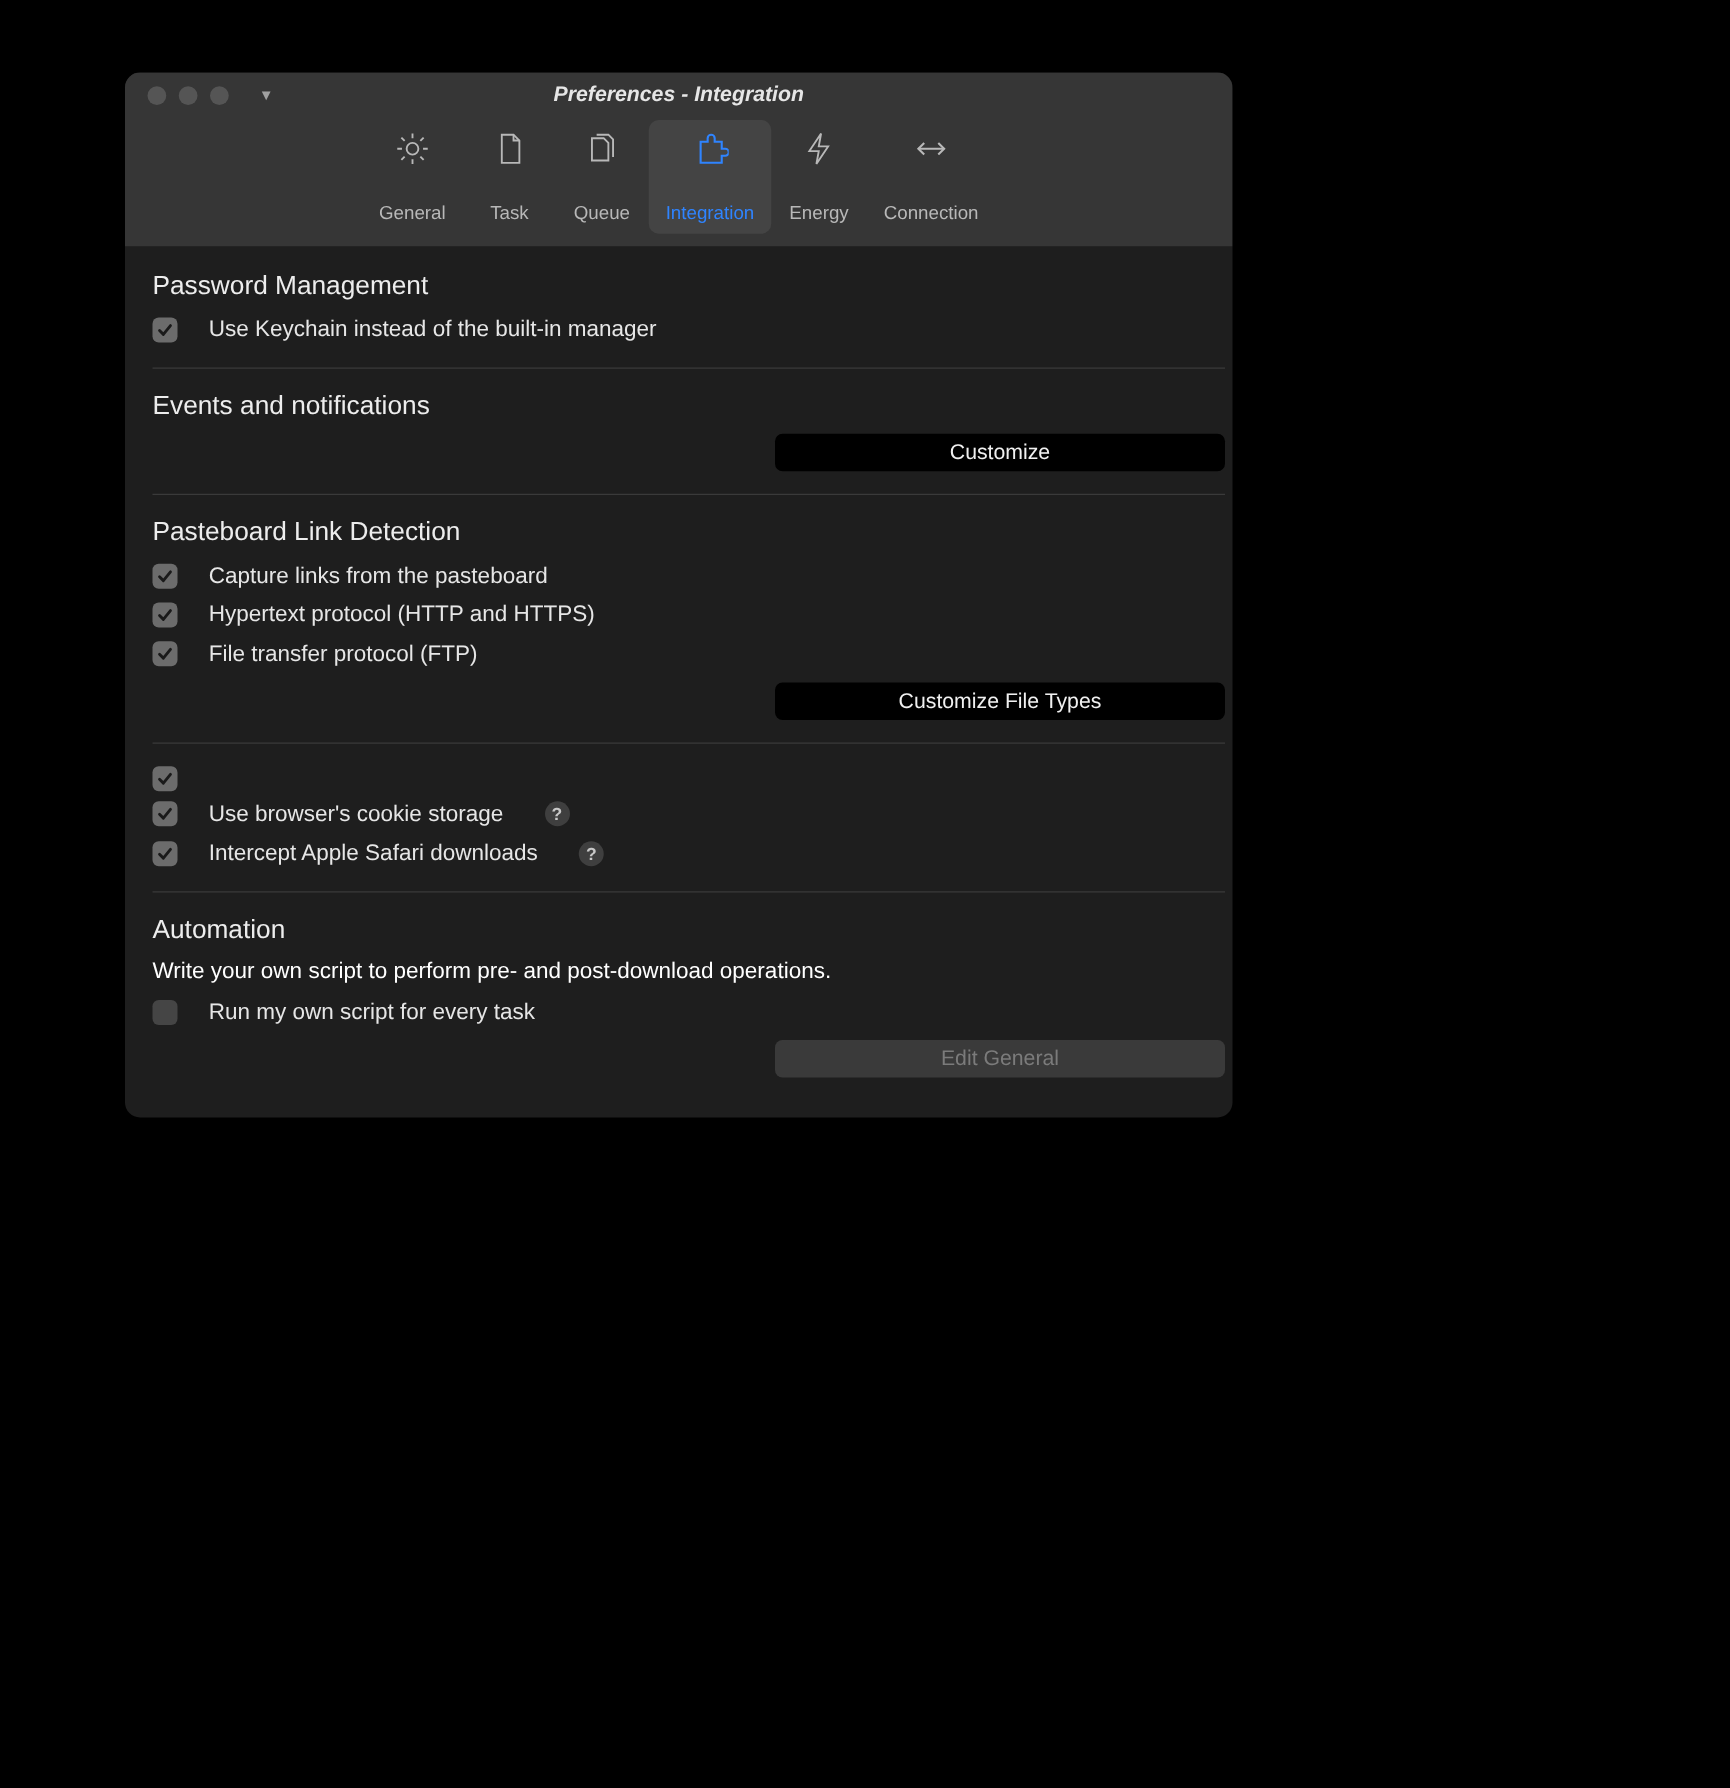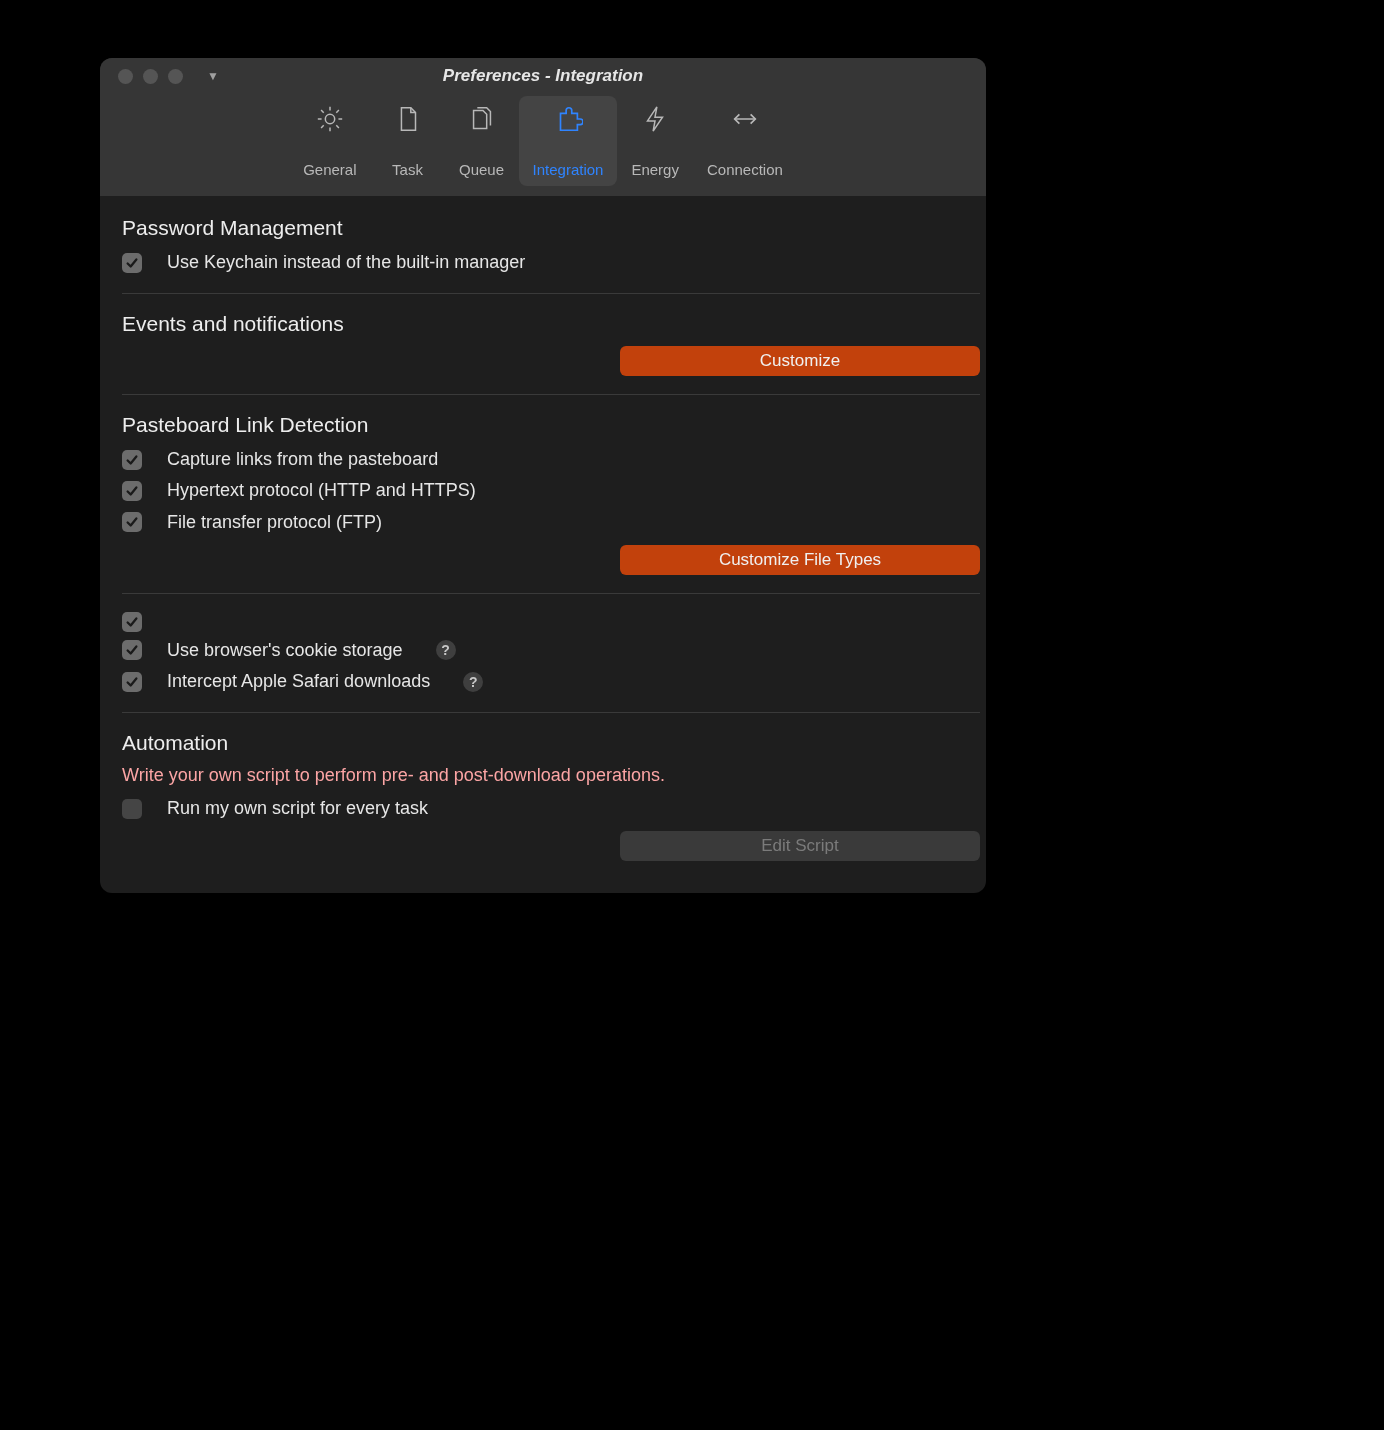--- a/index.html
+++ b/index.html
@@ -135,42 +135,42 @@
     font-weight: 600;
     display: inline-flex; align-items: center; justify-content: center;
     margin-left: 8px;
   }
   .btn-row {
     display: flex;
     justify-content: flex-end;
     margin: 10px 0 4px 0;
   }
   .btn {
-    background: #c2410c;
+    background: #000000;
     color: #f0f0f0;
     font-size: 17px;
     border: none;
     border-radius: 6px;
     padding: 5px 0;
     width: 360px;
     text-align: center;
     cursor: default;
   }
   .btn.disabled {
     background: #3a3a3a;
     color: #7b7b7b;
   }
   hr.sep {
     border: none;
     border-top: 1px solid #3a3a3a;
     margin: 18px 0;
   }
   .subtext {
     font-size: 18px;
-    color: #fca5a5;
+    color: #ffffff;
     margin-bottom: 10px;
   }
 </style>
 </head>
 <body>
 
 <div class="window">
 
   <div class="titlebar">
     <div class="titlebar-top">
@@ -331,18 +331,18 @@
 
     <div class="section-title">Automation</div>
     <div class="subtext">Write your own script to perform pre- and post-download operations.</div>
     <div class="row">
       <span class="checkbox unchecked">
         
       </span>
       <span class="row-label">Run my own script for every task</span>
     </div>
     <div class="btn-row">
-      <button class="btn disabled">Edit Script</button>
+      <button class="btn disabled">Edit General</button>
     </div>
 
   </div>
 
 </div>
 
 </body></html>

